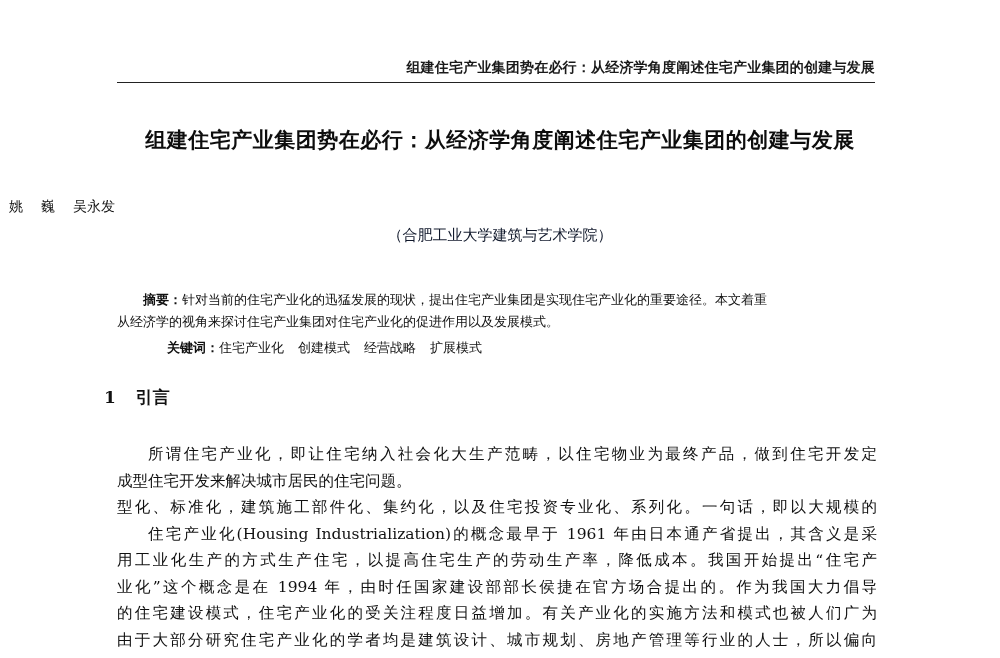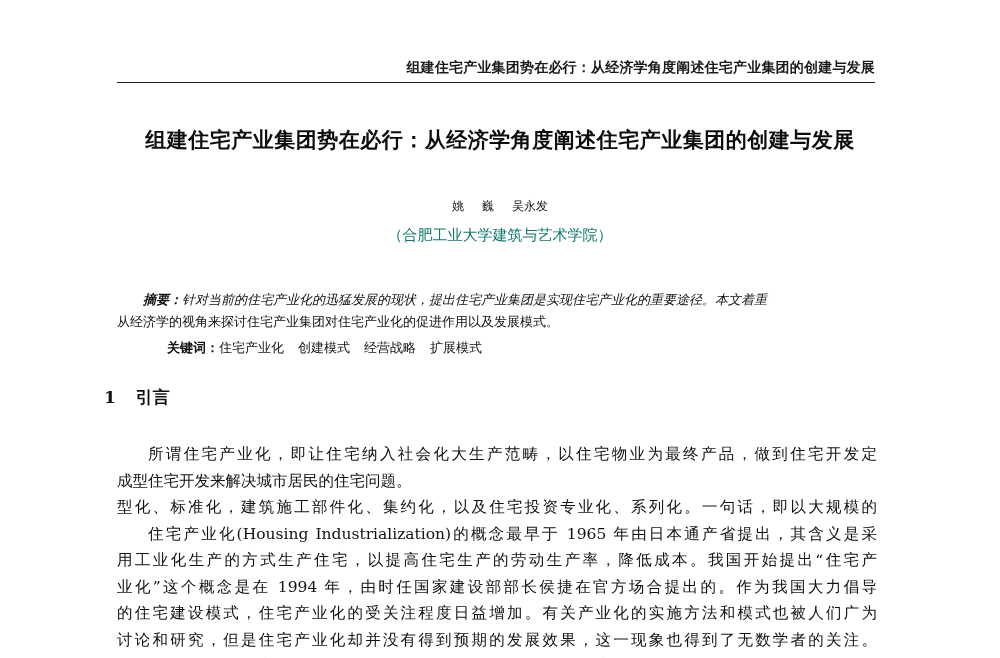--- a/index.html
+++ b/index.html
@@ -49,47 +49,46 @@
     font-weight: bold;
     letter-spacing: 0.5px;
     color: #0d0d0d;
     white-space: nowrap;
   }
   .authors {
     position: absolute;
     top: 198px;
     left: 0;
     width: 1000px;
-    text-align: center;
-    font-size: 12px;
+    font-size: 14px;
     color: #111;
     white-space: nowrap;
   }
   .authors span { margin: 0 9px; }
   .affiliation {
     position: absolute;
     top: 226px;
     left: 0;
     width: 1000px;
     text-align: center;
     font-size: 15px;
-    color: #0f766e;
+    color: #0f172a;
     white-space: nowrap;
   }
   .abstract {
     position: absolute;
     top: 289px;
     left: 117px;
     width: 758px;
     font-size: 13px;
     line-height: 22px;
     color: #111;
   }
   .abstract p { margin: 0; }
-  .abstract .indent { text-indent: 26px; font-style: italic; }
+  .abstract .indent { text-indent: 26px; }
   .abstract .label { font-weight: bold; }
   .keywords {
     position: absolute;
     top: 339px;
     left: 143px;
     font-size: 13px;
     color: #111;
     white-space: nowrap;
   }
   .keywords .label { font-weight: bold; margin-left: 24px; }
@@ -152,22 +151,21 @@
     <span class="num">1</span><span>引言</span>
   </div>
 
   <div class="body-text">
     <div>
       <span class="line first">所谓住宅产业化，即让住宅纳入社会化大生产范畴，以住宅物业为最终产品，做到住宅开发定</span>
       <span class="line last">成型住宅开发来解决城市居民的住宅问题。</span>
       <span class="line">型化、标准化，建筑施工部件化、集约化，以及住宅投资专业化、系列化。一句话，即以大规模的</span>
     </div>
     <div>
-      <span class="line first">住宅产业化(Housing Industrialization)的概念最早于 1965 年由日本通产省提出，其含义是采</span>
+      <span class="line first">住宅产业化(Housing Industrialization)的概念最早于 1961 年由日本通产省提出，其含义是采</span>
       <span class="line">用工业化生产的方式生产住宅，以提高住宅生产的劳动生产率，降低成本。我国开始提出“住宅产</span>
       <span class="line">业化”这个概念是在 1994 年，由时任国家建设部部长侯捷在官方场合提出的。作为我国大力倡导</span>
       <span class="line">的住宅建设模式，住宅产业化的受关注程度日益增加。有关产业化的实施方法和模式也被人们广为</span>
-      <span class="line">讨论和研究，但是住宅产业化却并没有得到预期的发展效果，这一现象也得到了无数学者的关注。</span>
       <span class="line">由于大部分研究住宅产业化的学者均是建筑设计、城市规划、房地产管理等行业的人士，所以偏向</span>
     </div>
   </div>
 
 </div>
 
 </body></html>

